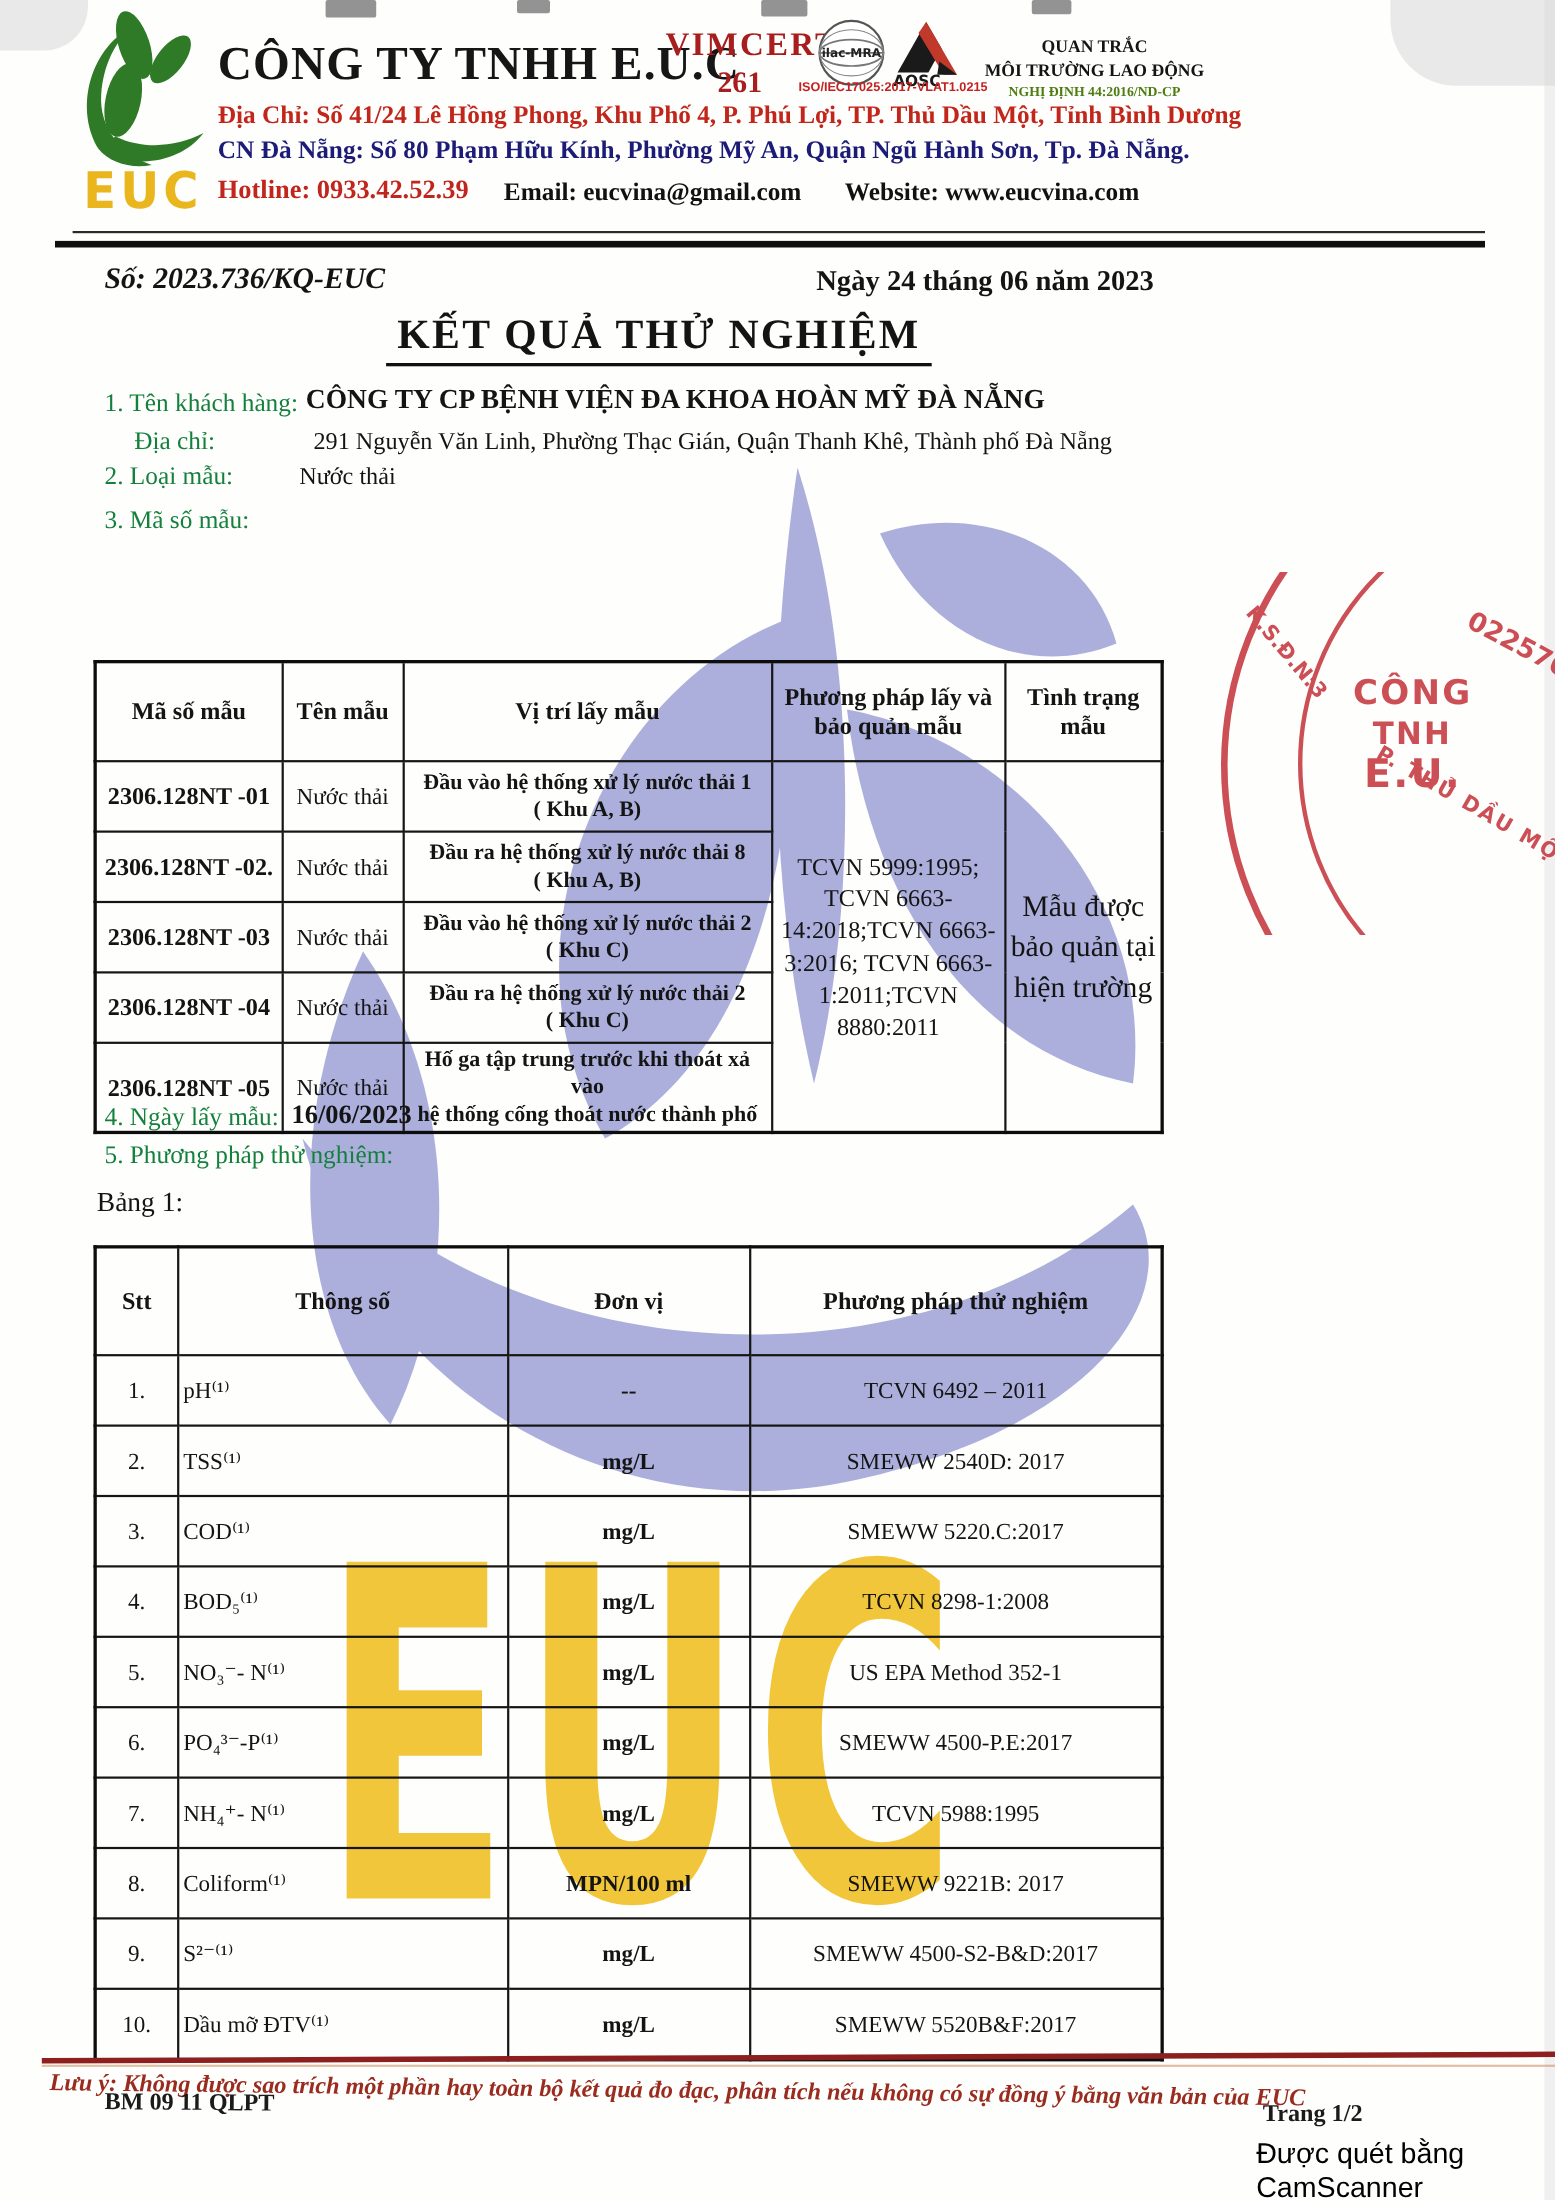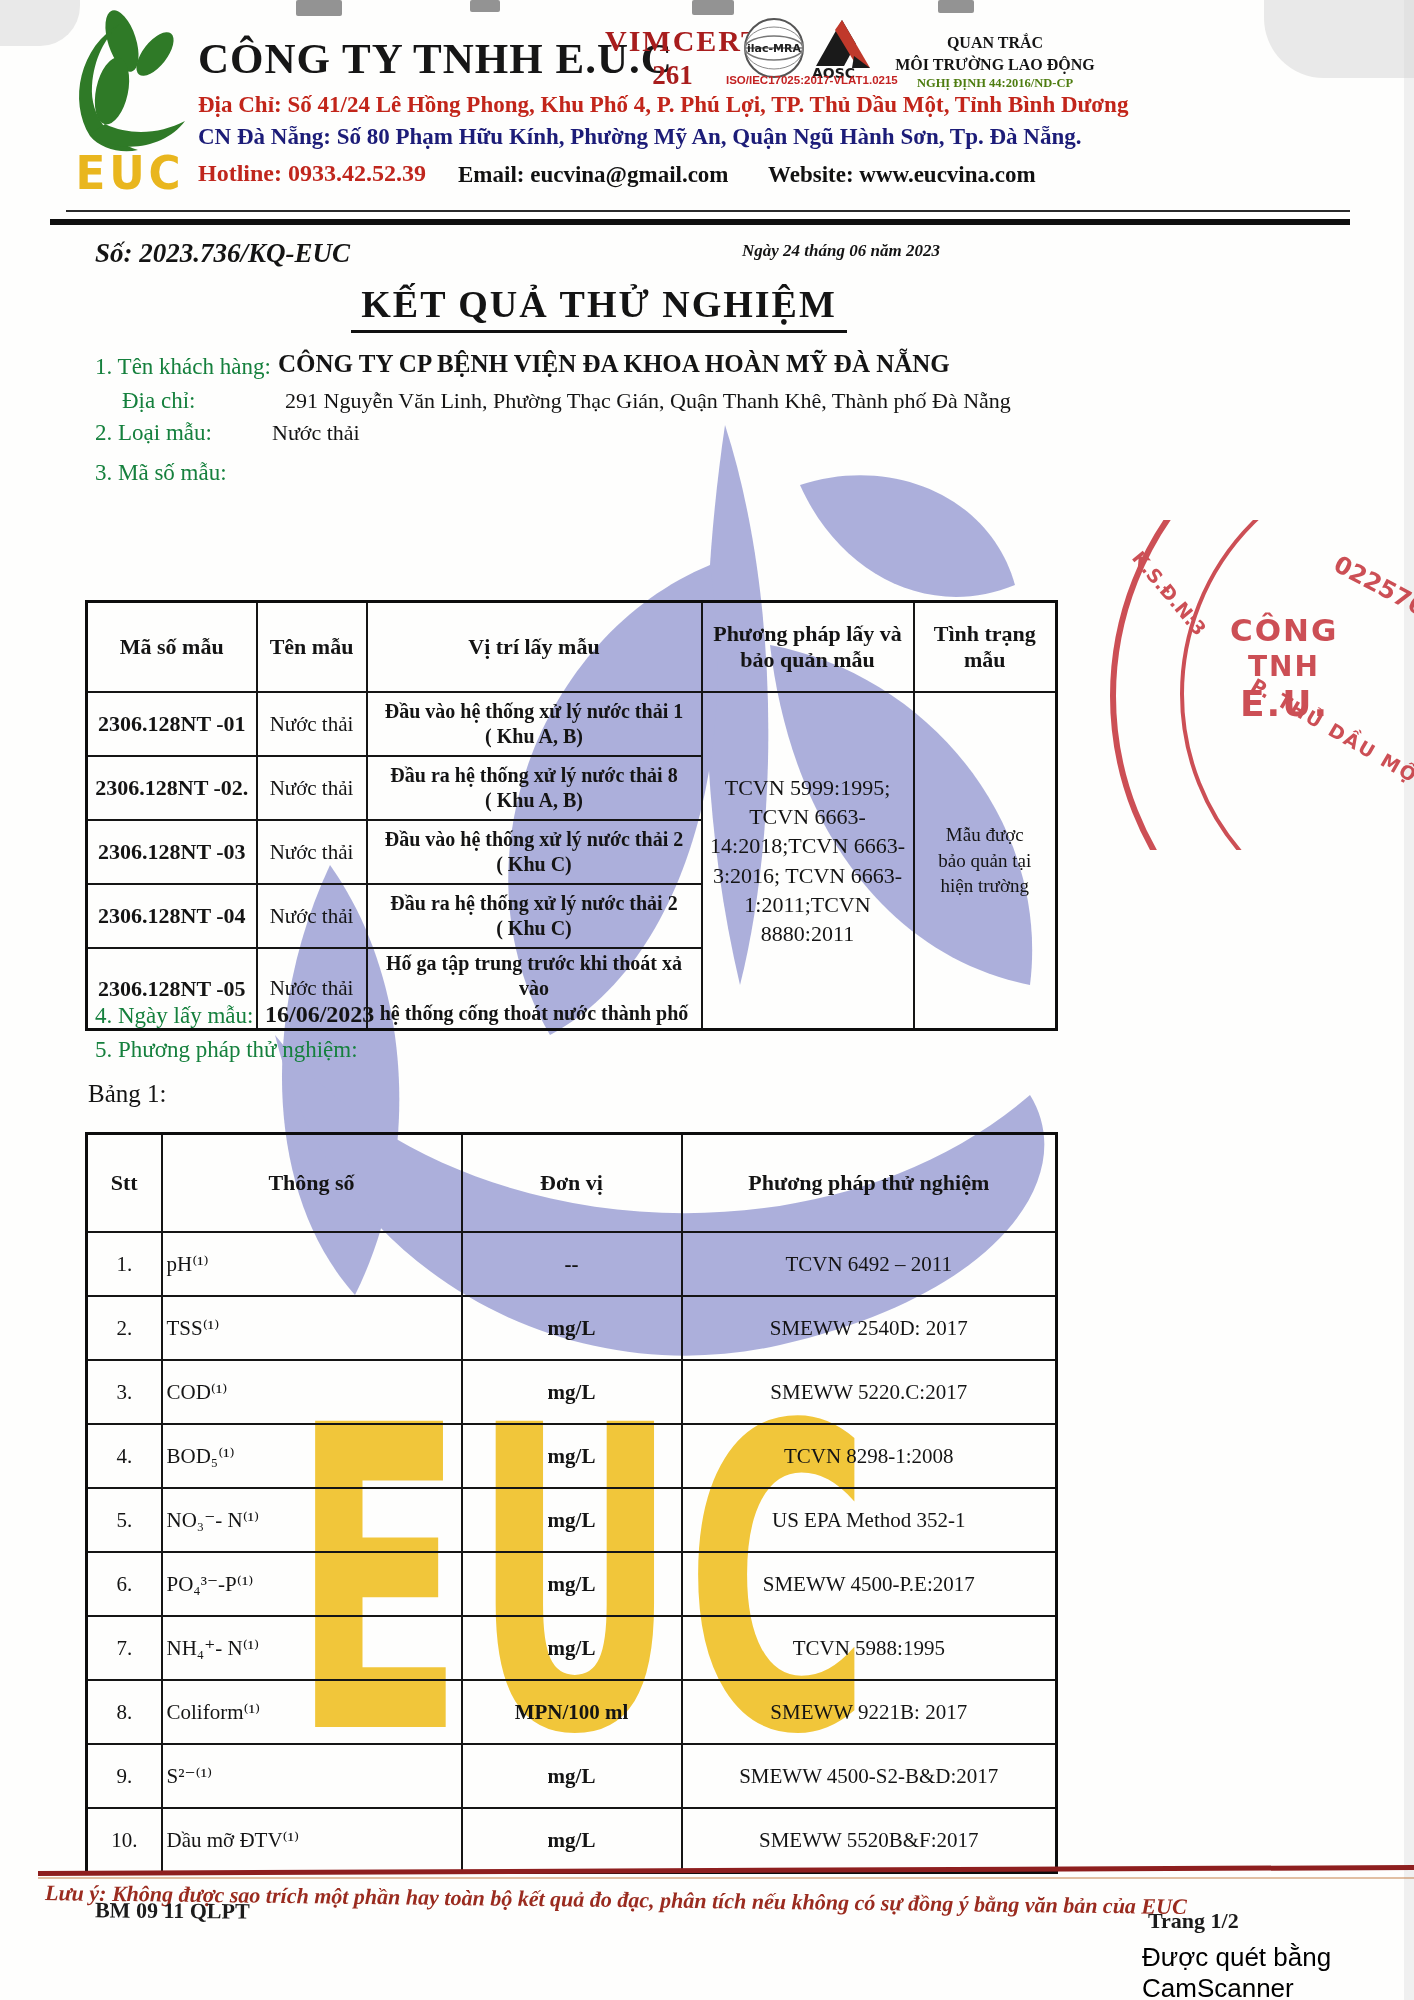--- a/index.html
+++ b/index.html
@@ -31,21 +31,21 @@
   .addr1{left:198px;top:92px;font-size:23px;font-weight:bold;color:#c2251a;z-index:2;}
   .addr2{left:198px;top:124px;font-size:23px;font-weight:bold;color:#1c1c78;z-index:2;}
   .hotline{left:198px;top:160px;font-size:24px;font-weight:bold;color:#c0261d;z-index:2;}
   .email{left:458px;top:162px;font-size:23px;font-weight:bold;color:#111;z-index:2;}
   .website{left:768px;top:162px;font-size:23px;font-weight:bold;color:#111;z-index:2;}
   .rule-thin{left:66px;top:210px;width:1284px;height:2px;background:#2a2a2a;z-index:2;}
   .rule-thick{left:50px;top:219px;width:1300px;height:6px;background:#101010;z-index:2;}
 
   
   .doc-no{left:95px;top:238px;font-size:27px;font-style:italic;font-weight:600;z-index:2;}
-  .doc-date{left:742px;top:241px;font-size:17px;font-style:italic;font-weight:600;z-index:2;}
+  .doc-date{left:742px;top:241px;font-size:26px;font-weight:600;z-index:2;}
   .doc-title-wrap{left:0;top:282px;width:1110px;text-align:center;z-index:2;padding-left:44px;}
   .doc-title{display:inline-block;font-size:38px;font-weight:bold;letter-spacing:2px;
              border-bottom:3px solid #111;padding:0 10px 4px 10px;}
 
   
   .it-label{font-size:23px;color:#15803d;z-index:2;}
   .i1l{left:95px;top:354px;}
   .i1v{left:278px;top:350px;font-size:25px;font-weight:bold;z-index:2;}
   .i1bl{left:122px;top:388px;}
   .i1bv{left:285px;top:388px;font-size:22px;z-index:2;}
@@ -62,21 +62,21 @@
   .tbl{position:absolute;z-index:1;}
   .tbl th,.tbl td{border:2px solid #151515;padding:2px 4px;background:transparent;overflow:hidden;}
   .tbl{border:3px solid #0d0d0d;}
   #sample-table{left:85px;top:600px;width:970px;}
   #sample-table th{height:84px;font-size:22px;font-weight:bold;text-align:center;}
   #sample-table td{height:58px;text-align:center;}
   .cell-code{font-size:22px;font-weight:bold;}
   .cell-name{font-size:21px;}
   .cell-loc{font-size:20px;line-height:1.25;font-weight:600;}
   .cell-method{font-size:22px;line-height:1.32;white-space:pre-line;}
-  .cell-status{font-size:19px;line-height:1.35;white-space:pre-line;}
+  .cell-status{font-size:27px;line-height:1.35;white-space:pre-line;}
 
   #method-table{left:85px;top:1132px;width:970px;}
   #method-table th{height:92px;font-size:22px;font-weight:bold;text-align:center;}
   #method-table td{height:58px;font-size:21px;}
   .cell-stt{text-align:center;}
   .cell-param{text-align:left;padding-left:18px;}
   .cell-unit{text-align:center;font-weight:600;}
   .cell-tmethod{text-align:center;}
 
   

